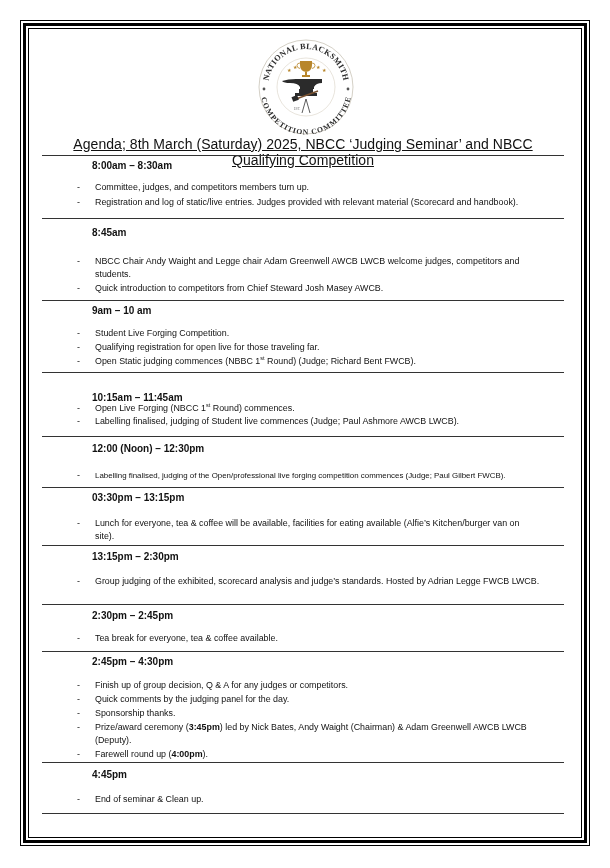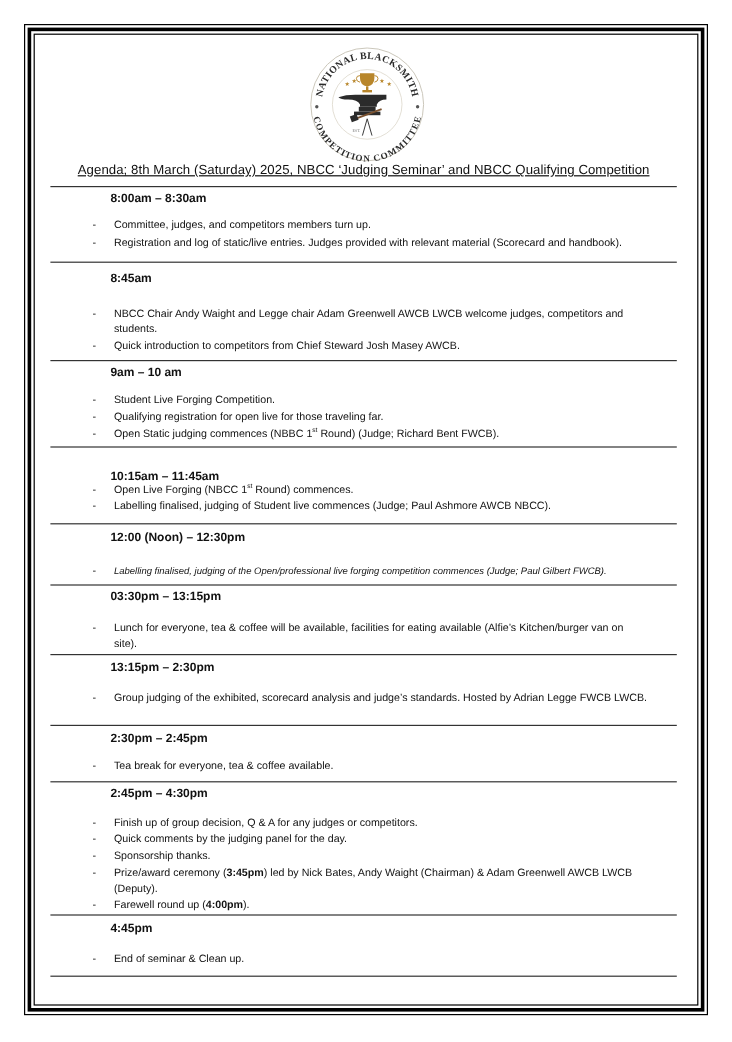--- a/index.html
+++ b/index.html
@@ -8,30 +8,30 @@
   .frame-outer { position: absolute; left: 20px; top: 20px; width: 570px; height: 826px;
                  border: 1px solid #000; box-sizing: border-box; }
   .frame-thick { position: absolute; left: 23px; top: 23px; width: 564px; height: 820px;
                  border: 3px solid #000; box-sizing: border-box; }
   .frame-inner { position: absolute; left: 28px; top: 28px; width: 554px; height: 810px;
                  border: 1px solid #000; box-sizing: border-box; }
 
   .seal { position: absolute; left: 254px; top: 37px; width: 104px; height: 100px; }
 
   .title { position: absolute; left: 42px; width: 522px; top: 136px; text-align: center;
-           font-size: 11px; text-decoration: underline; letter-spacing: 0.05px; }
+           font-size: 14px; text-decoration: underline; letter-spacing: 0.05px; }
 
   .divider { position: absolute; left: 42px; width: 522px; height: 0;
              border-top: 1.6px solid #333; }
 
   .slot-time { position: absolute; left: 92px; font-size: 10px; font-weight: bold;
                }
   .bullet { position: absolute; left: 77px; font-size: 9px; }
   .item { position: absolute; left: 95px; width: 465px; font-size: 8.9px; line-height: 13px; }
-  .item.small { font-size: 7.9px; font-style: italic; }
+  .item.small { font-size: 7.9px; }
   .item b { font-weight: bold; }
   sup { font-size: 5.5px; line-height: 0; }
 </style>
 </head>
 <body>
 
 <div class="frame-outer"></div>
 <div class="frame-thick"></div>
 <div class="frame-inner"></div>
 
@@ -112,21 +112,21 @@
 <div class="item" style="top:327px">Student Live Forging Competition.</div>
 <div class="bullet" style="top:342px">-</div>
 <div class="item" style="top:341px">Qualifying registration for open live for those traveling far.</div>
 <div class="bullet" style="top:356px">-</div>
 <div class="item" style="top:355px"><span>Open Static judging commences (NBBC 1<sup>st</sup> Round) (Judge; Richard Bent FWCB).</span></div>
 
 <div class="slot-time" style="top:392px">10:15am – 11:45am</div>
 <div class="bullet" style="top:403px">-</div>
 <div class="item" style="top:402px"><span>Open Live Forging (NBCC 1<sup>st</sup> Round) commences.</span></div>
 <div class="bullet" style="top:416px">-</div>
-<div class="item" style="top:415px">Labelling finalised, judging of Student live commences (Judge; Paul Ashmore AWCB NBCC).</div>
+<div class="item" style="top:415px">Labelling finalised, judging of Student live commences (Judge; Paul Ashmore AWCB LWCB).</div>
 
 <div class="slot-time" style="top:443px">12:00 (Noon) – 12:30pm</div>
 <div class="bullet" style="top:470px">-</div>
 <div class="item small" style="top:469px">Labelling finalised, judging of the Open/professional live forging competition commences (Judge; Paul Gilbert FWCB).</div>
 
 <div class="slot-time" style="top:492px">03:30pm – 13:15pm</div>
 <div class="bullet" style="top:518px">-</div>
 <div class="item" style="top:517px; width:445px">Lunch for everyone, tea &amp; coffee will be available, facilities for eating available (Alfie’s Kitchen/burger van on site).</div>
 
 <div class="slot-time" style="top:551px">13:15pm – 2:30pm</div>

